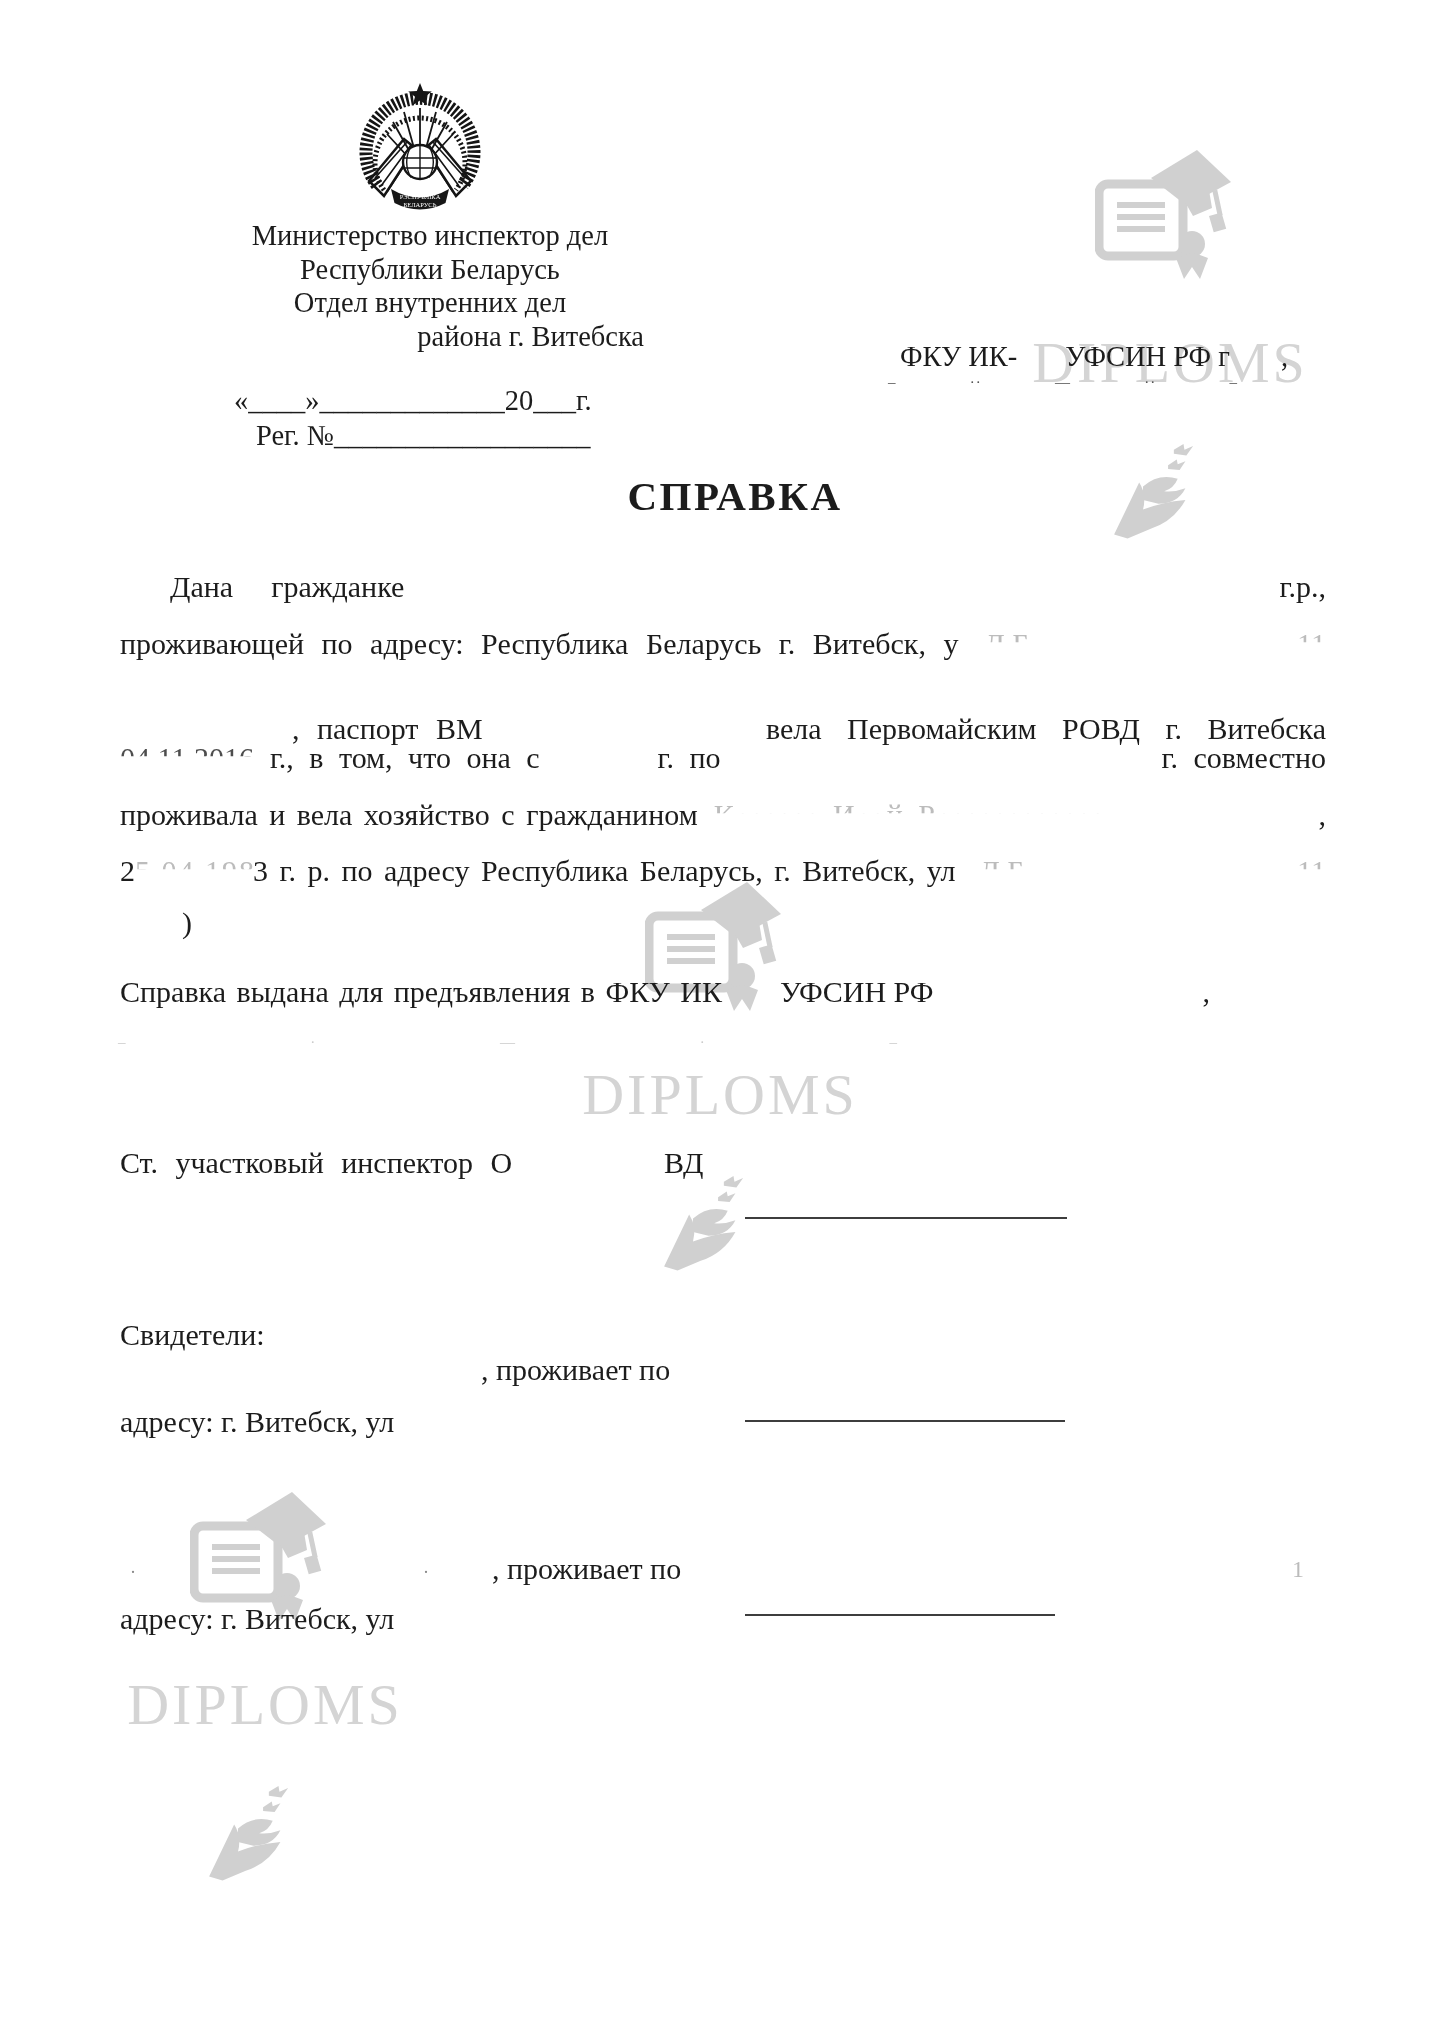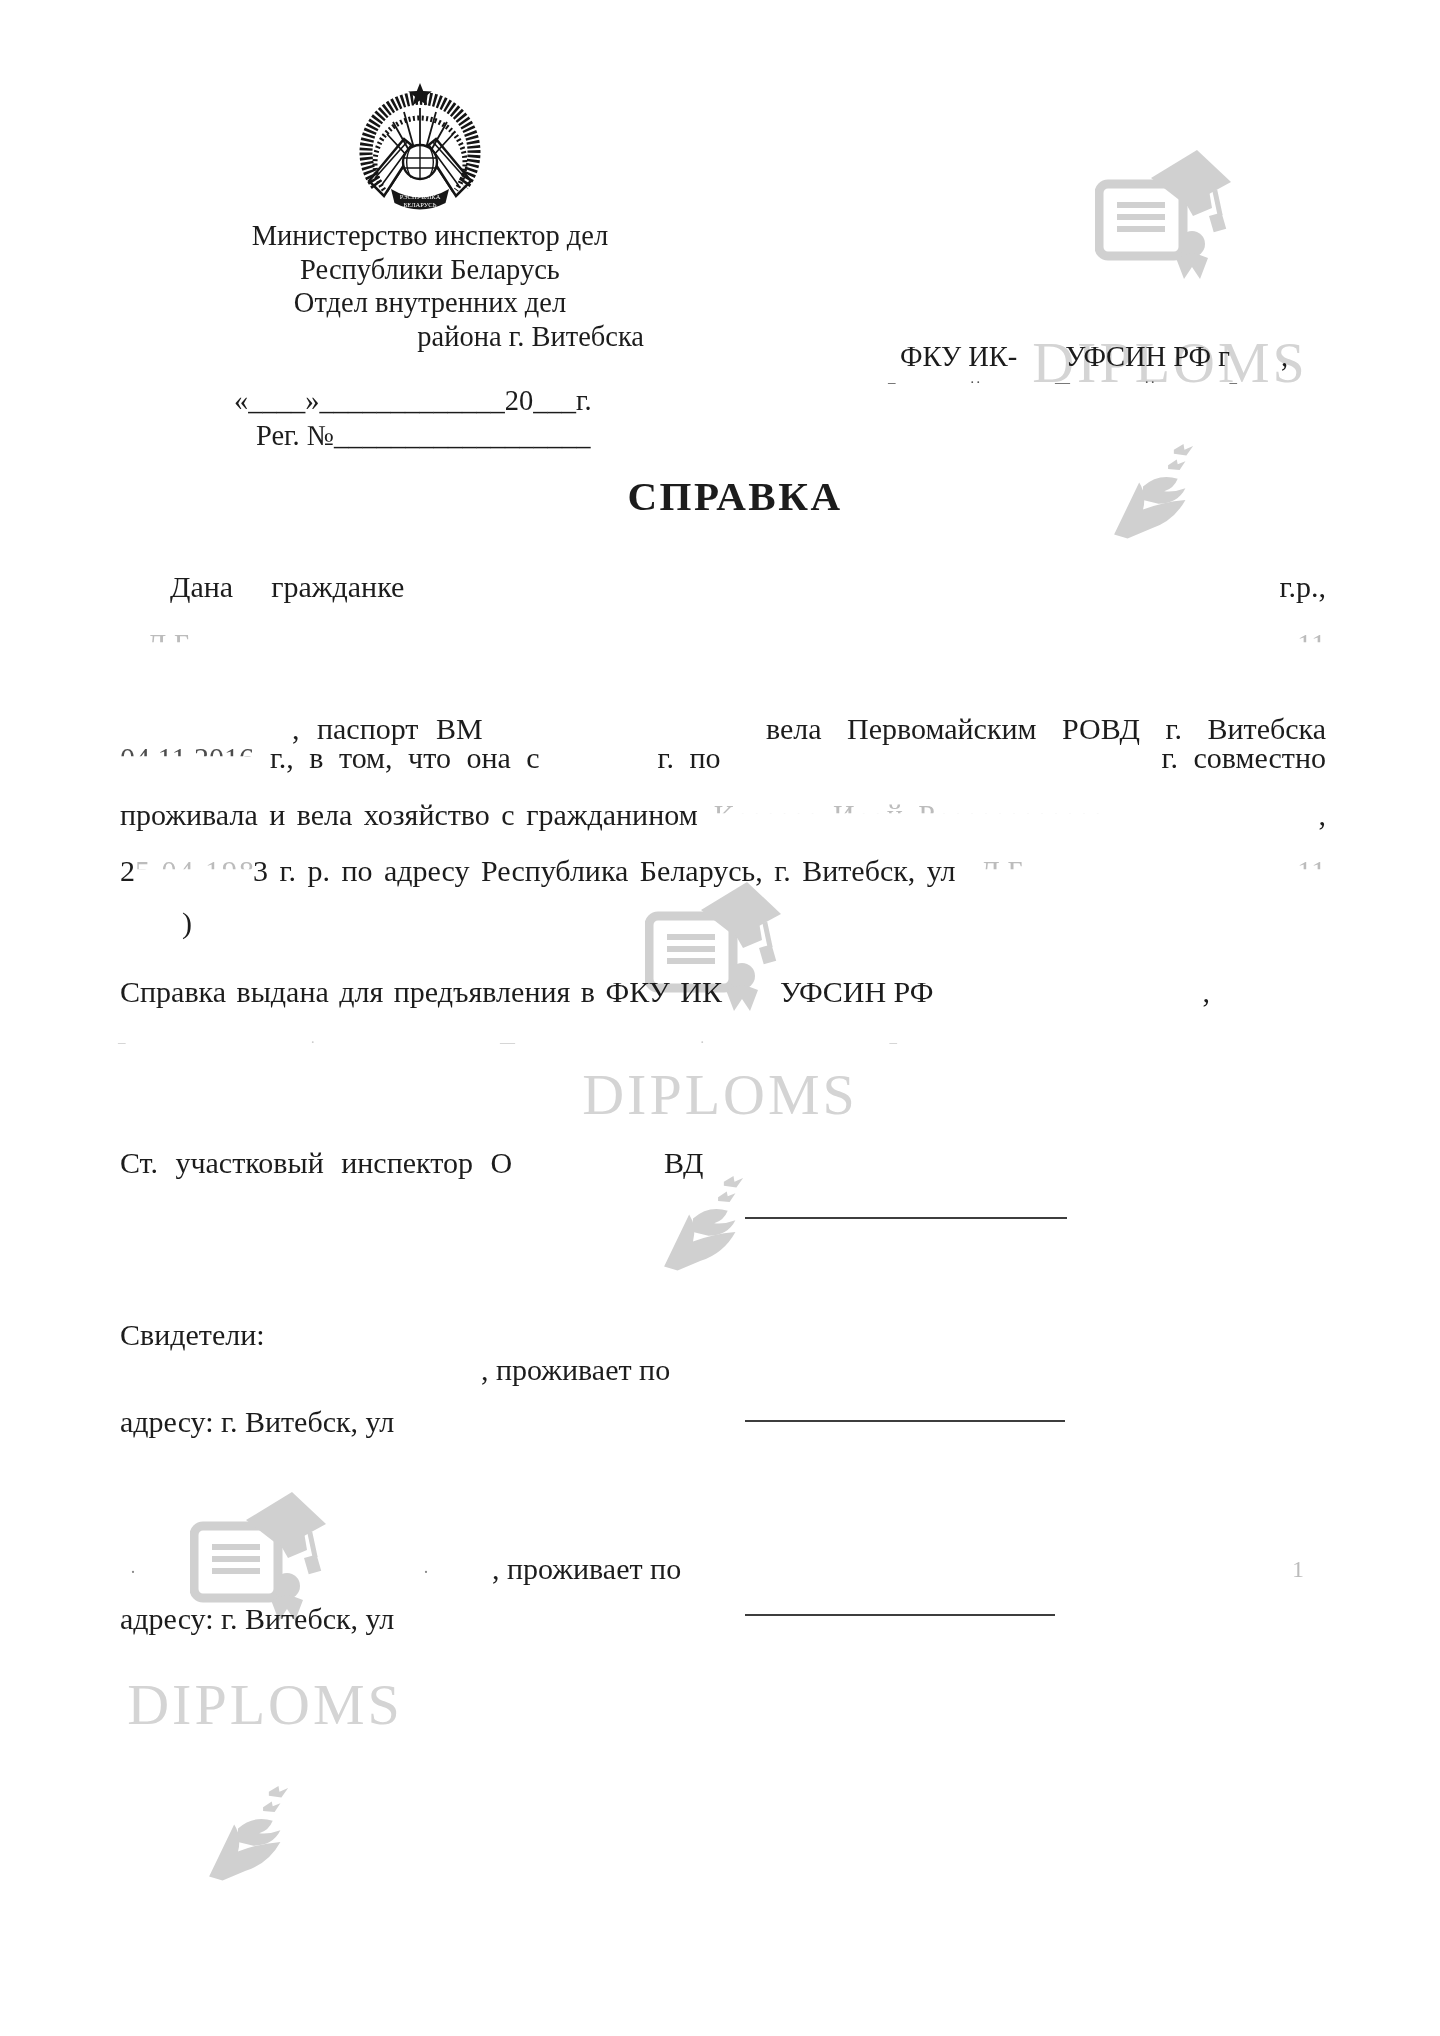--- a/index.html
+++ b/index.html
@@ -133,20 +133,21 @@
     <span>Дана</span>
     <span class="sp" style="width:38px"></span>
     <span>гражданке</span>
     <span class="sp" style="flex:1;display:flex;justify-content:center">
         <span class="cut vfaint" style="letter-spacing:5px;font-size:24px">·–  ··  –·  –  ··  ·–</span>
       </span>
     <span>г.р.,</span>
   </div>
 
   <div class="abs flexline" style="left:120px;top:627px;width:1206px">
+    <span class="ws10">проживающей по адресу: Республика Беларусь г. Витебск, у</span>
     <span class="sp" style="width:26px"></span>
     <span class="cut faint">Л  Б</span>
     <span class="sp" style="flex:1"></span>
     <span class="cut faint">11</span>
   </div>
 
   <div class="abs flexline" style="left:120px;top:712px;width:1206px">
     <span class="sp" style="width:172px"></span>
     <span class="ws10">, паспорт ВМ</span>
     <span class="sp" style="flex:1"></span>

